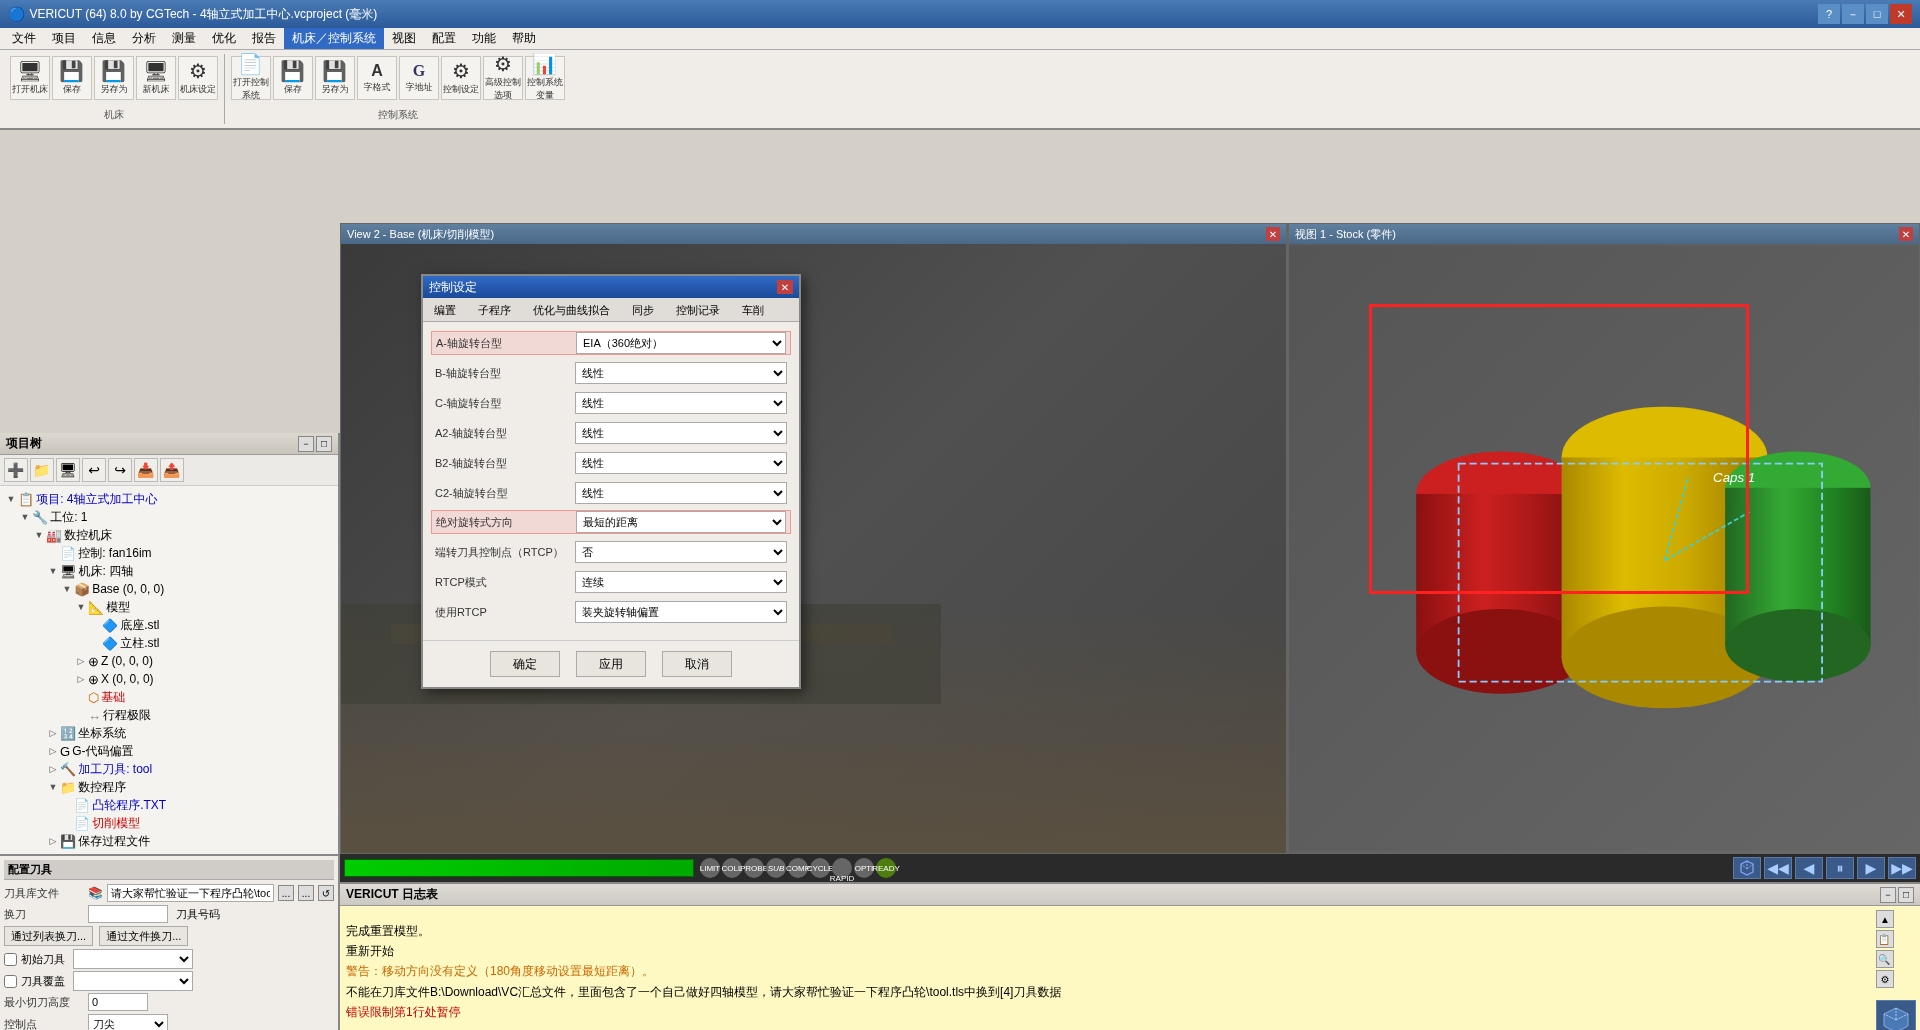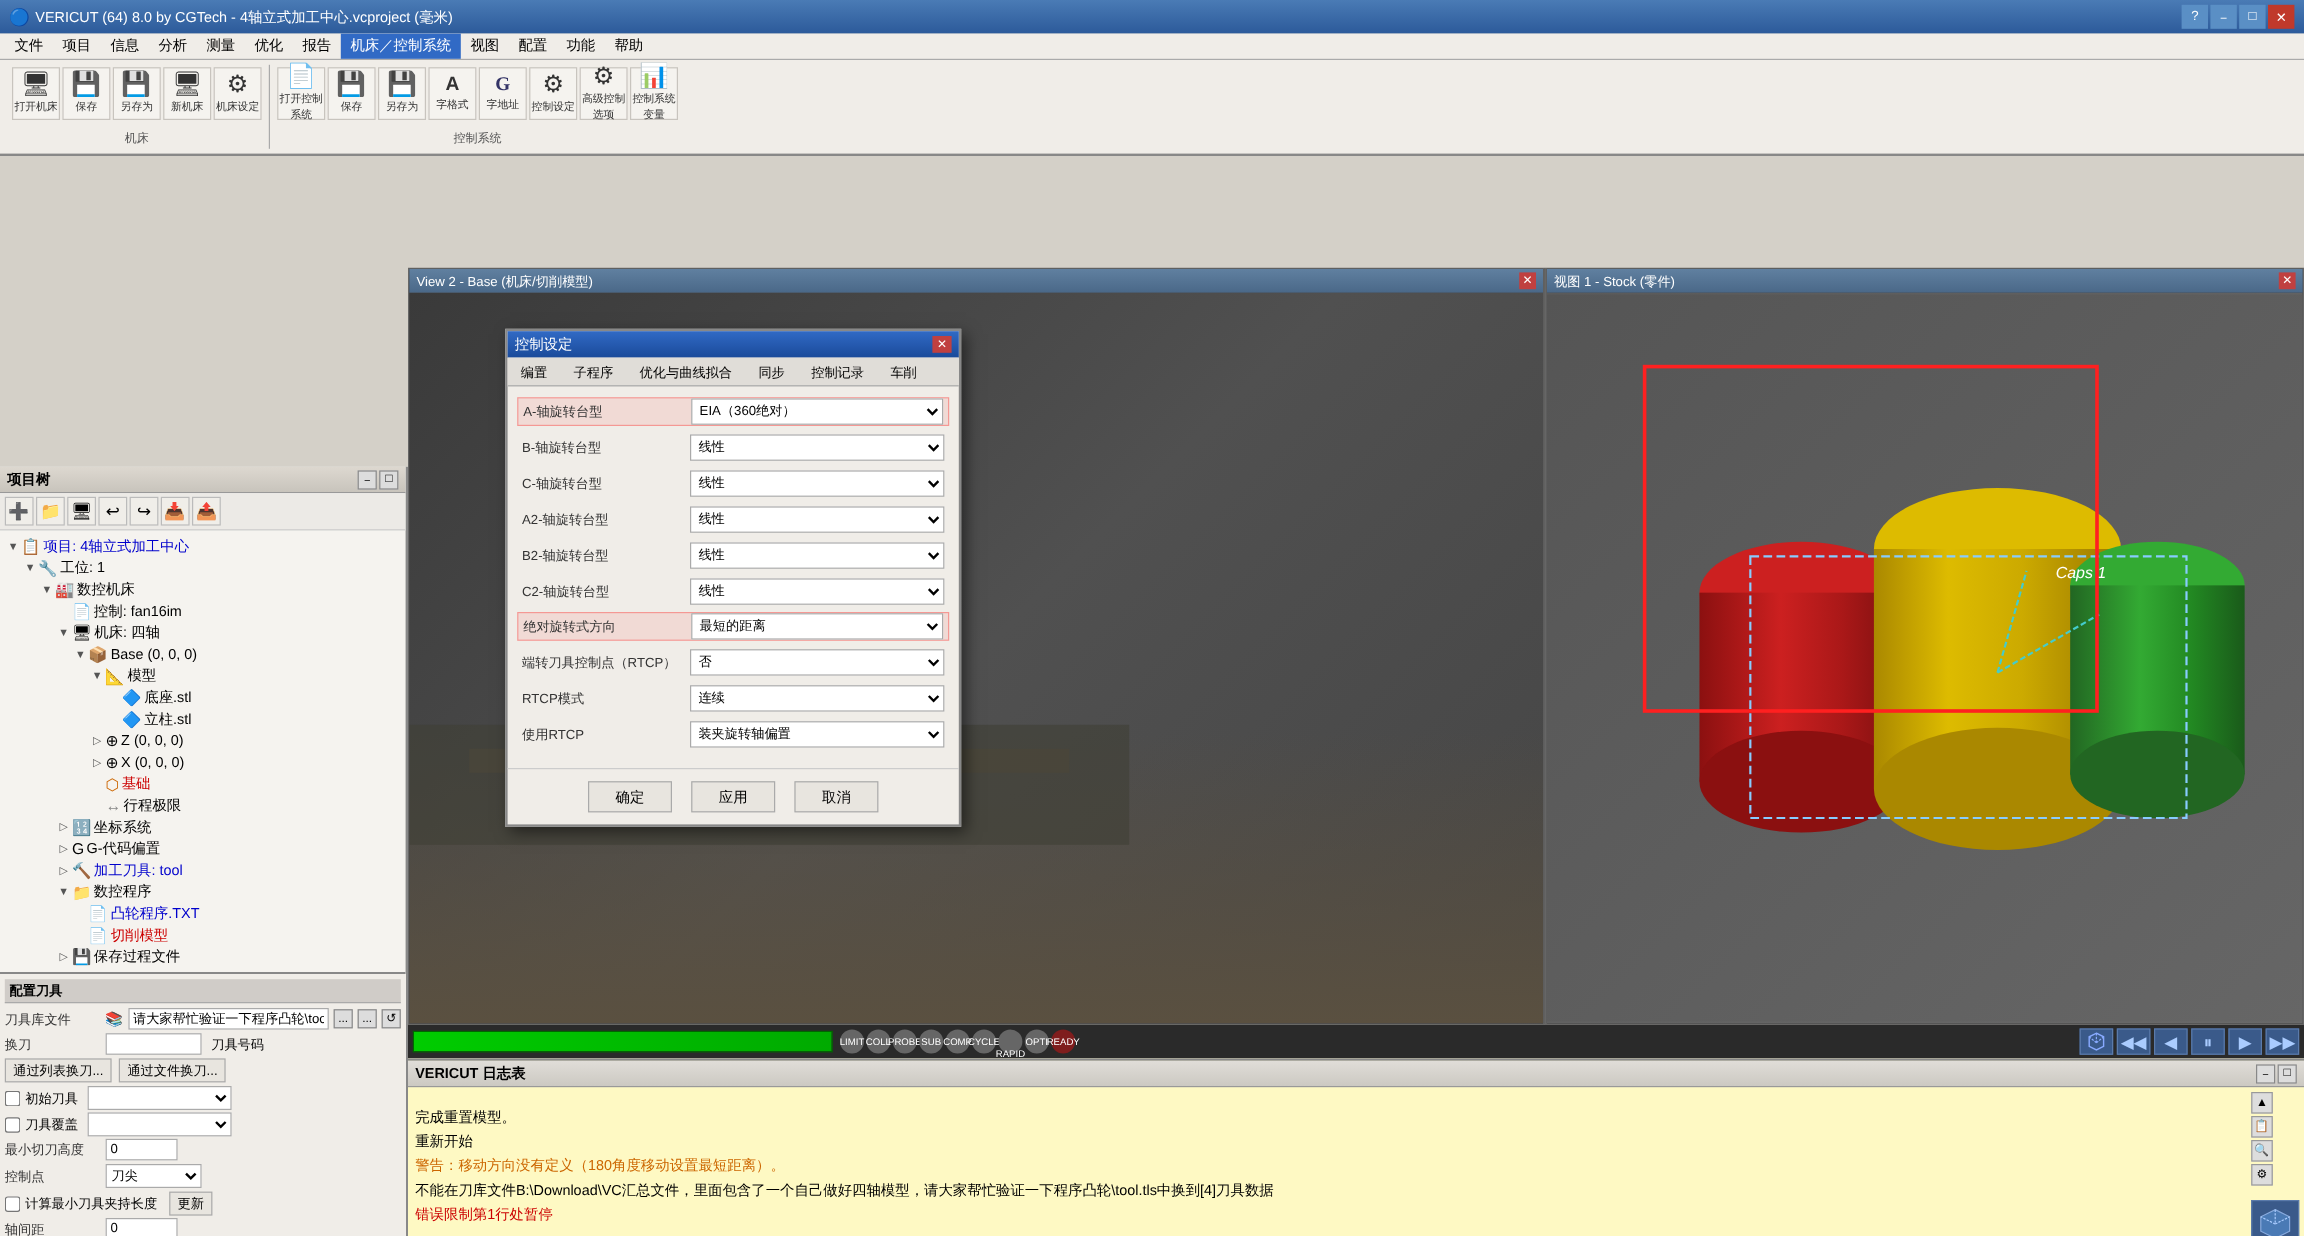--- a/index.html
+++ b/index.html
@@ -154,21 +154,21 @@
       display: inline-flex; align-items: center; justify-content: center;
       font-size: 9px; color: #555; flex-shrink: 0;
     }
     .tree-icon { font-size: 13px; margin-right: 2px; flex-shrink: 0; }
     .tree-label { font-size: 12px; }
     .tree-label.blue { color: #0000cc; }
     .tree-label.red { color: #cc0000; }
 
     
     #bottom-left {
-      height: 220px;
+      height: 176px;
       border-top: 2px solid #888;
       overflow-y: auto;
       background: #f0ede8;
       padding: 4px;
     }
     .config-row {
       display: flex;
       align-items: center;
       margin-bottom: 3px;
       gap: 4px;
@@ -264,21 +264,21 @@
       flex: 0 0 350px;
       border: 1px solid #006600;
     }
     .status-circle {
       width: 20px; height: 20px;
       border-radius: 50%;
       display: flex; align-items: center; justify-content: center;
       font-size: 9px; color: white; cursor: pointer;
     }
     .status-circle.gray { background: #666; }
-    .status-circle.red { background: #7f1d1d; }
+    .status-circle.red { background: #4d7c0f; }
     .status-right-btns {
       margin-left: auto;
       display: flex;
       gap: 3px;
       align-items: center;
     }
     .nav-btn {
       width: 28px; height: 22px;
       background: #3a5a8a;
       border: 1px solid #5a7aaa;
@@ -974,21 +974,21 @@
       <div class="status-circle gray" style="margin-left:4px;">
         <span style="font-size:8px;">LIMIT</span>
       </div>
       <div class="status-circle gray">
         <span style="font-size:8px;">COLL</span>
       </div>
       <div class="status-circle gray">
         <span style="font-size:8px;">PROBE</span>
       </div>
       <div class="status-circle gray">
-        <span style="font-size:8px;">SUB</span>
+        <span style="font-size:8px;font-style:italic;">SUB</span>
       </div>
       <div class="status-circle gray">
         <span style="font-size:8px;">COMP</span>
       </div>
       <div class="status-circle gray">
         <span style="font-size:8px;">CYCLE</span>
       </div>
       <div class="status-circle gray">
         <span style="font-size:8px;margin-top:20px;">RAPID</span>
       </div>

